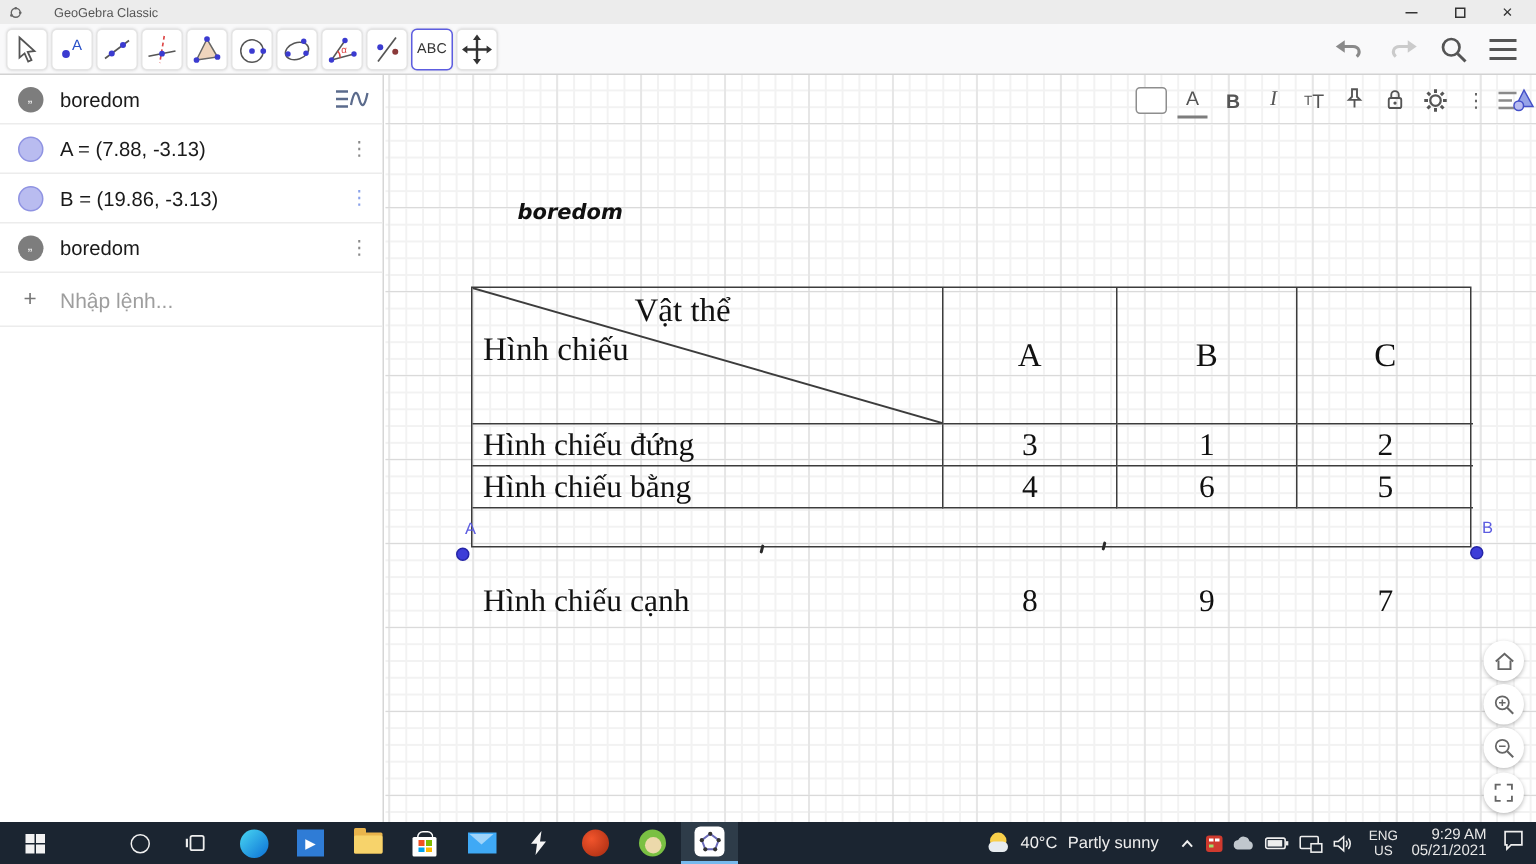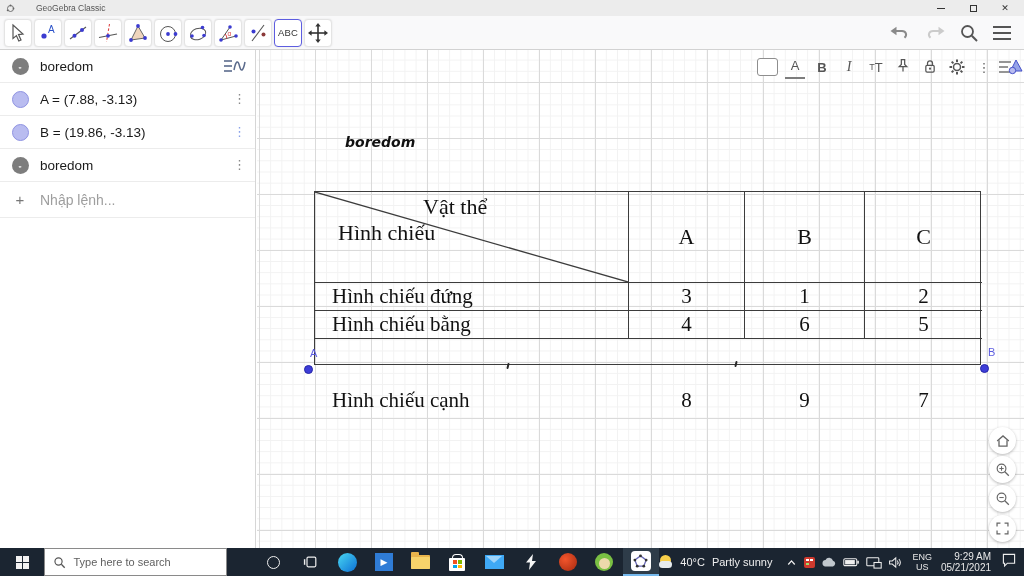--- a/index.html
+++ b/index.html
@@ -76,22 +76,22 @@
   #vtable { position:absolute; left:57px; top:141px; width:667px; height:174px;
     display:grid; grid-template-columns:314px 116px 120px 117px; grid-template-rows:91px 28px 28px 27px;
     border:1px solid #3c3c3c; font-family:"Liberation Serif","DejaVu Serif",serif; color:#111; }
   #vtable > div { border-right:1px solid #3c3c3c; border-bottom:1px solid #3c3c3c; }
   #vtable > div:nth-child(4n) { border-right:none; }
   #vtable > div:nth-last-child(-n+4) { border-bottom:none;margin-top:48px; }
   .hcell { display:flex; align-items:center; justify-content:center; font-size:22px; }
   .corner { position:relative; }
   .corner svg { position:absolute; left:0; top:0; width:100%; height:100%; }
   .corner .top-label { position:absolute; left:108px; top:2px; font-size:22px; }
-  .corner .bot-label { position:absolute; left:7px; top:28px; font-size:22px;margin-left:16px; }
-  .lcell { font-size:21px; padding-left:17px; line-height:26px; }
+  .corner .bot-label { position:absolute; left:7px; top:28px; font-size:22px; }
+  .lcell { font-size:21px; padding-left:7px; line-height:26px; }
   .vcell { font-size:21px; text-align:center; line-height:26px; }
 
   
   .fab { position:absolute; left:732px; width:27px; height:27px; border-radius:50%; background:#fff;
     box-shadow:0 1px 3px rgba(0,0,0,.28); display:flex; align-items:center; justify-content:center; }
 
   
   #taskbar { position:absolute; top:548px; left:0; width:1024px; height:28px; background:#1b2531;
     display:flex; align-items:center; color:#e8e8e8; }
   #start { width:46px; height:28px; display:flex; align-items:center; justify-content:center; }
@@ -437,27 +437,20 @@
 
   <div id="taskbar">
     <div id="start">
       <span class="winlogo">
           <div></div>
           <div></div>
           <div></div>
           <div></div>
         </span>
     </div>
-    <div id="searchbox">
-      <svg width="13" height="13" viewBox="0 0 20 20">
-          <circle cx="8.5" cy="8.5" r="5.5" fill="none" stroke="#555" stroke-width="1.8"></circle>
-          <line x1="12.8" y1="12.8" x2="18" y2="18" stroke="#555" stroke-width="2"></line>
-        </svg>
-      <span class="ph">Type here to search</span>
-    </div>
 
     <div class="tbslot" style="margin-left:28px;">
       <span style="width:13px;height:13px;border:1.6px solid #f0f0f0;border-radius:50%;display:block;"></span>
     </div>
     <div class="tbslot">
       <svg width="16" height="16" viewBox="0 0 20 20">
           <rect x="5" y="4" width="11" height="12" rx="1.5" fill="none" stroke="#eee" stroke-width="1.5"></rect>
           <line x1="2" y1="6.5" x2="2" y2="13.5" stroke="#eee" stroke-width="1.8"></line>
         </svg>
     </div>

